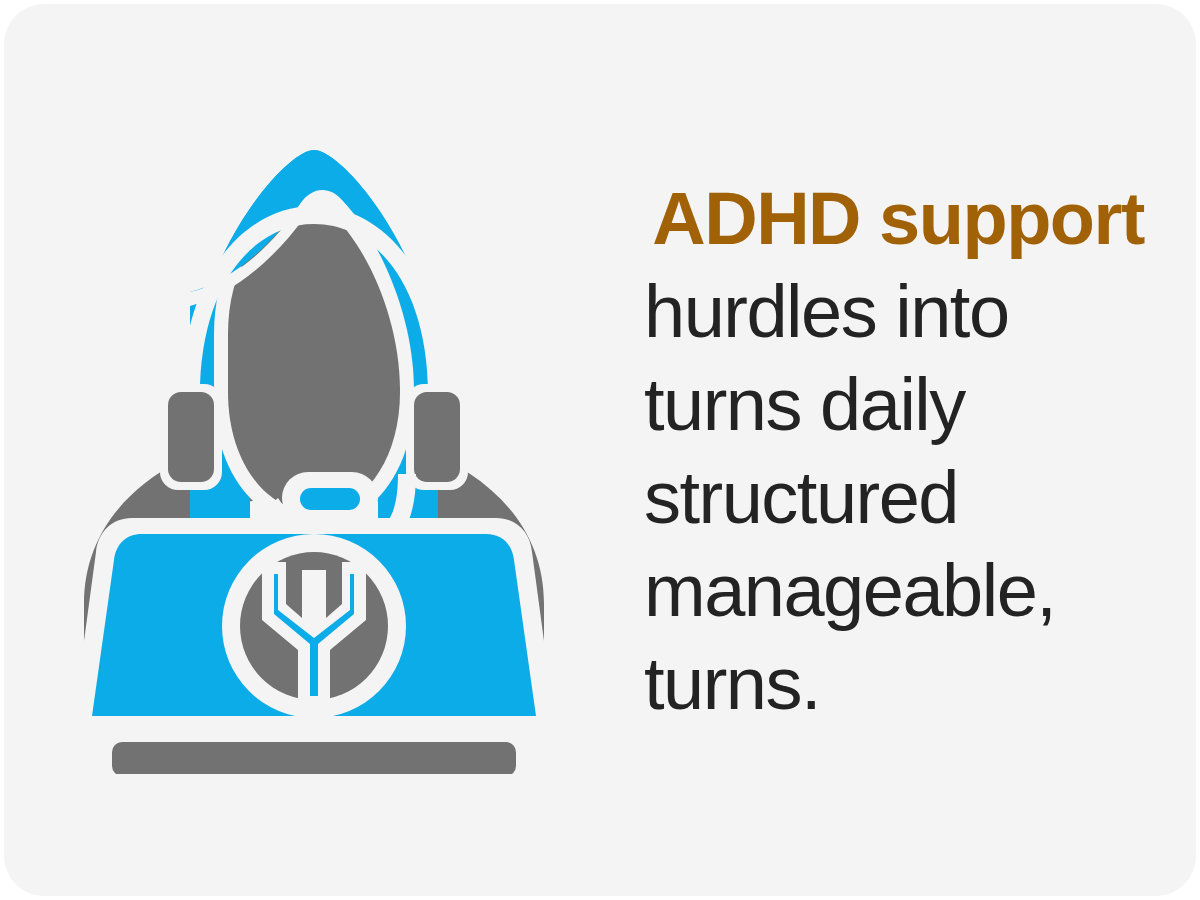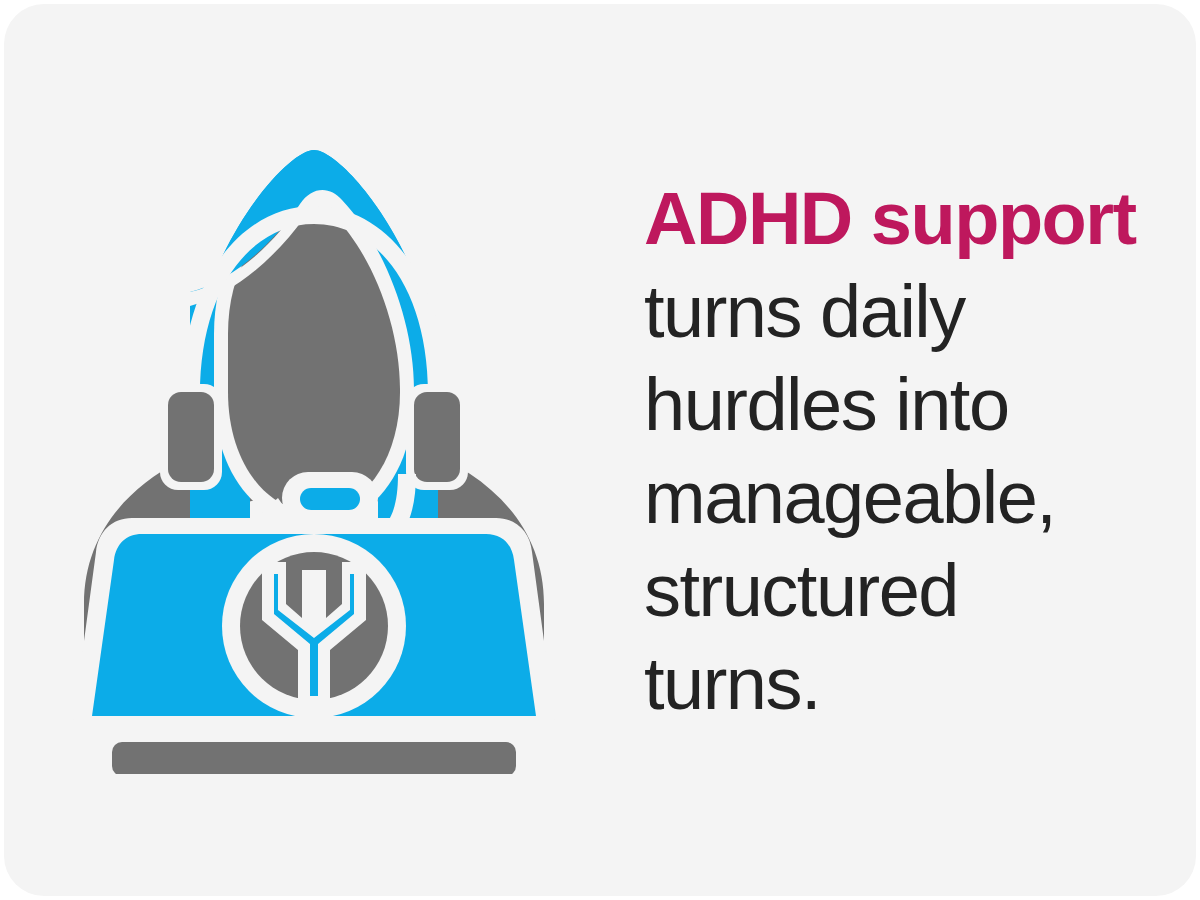--- a/index.html
+++ b/index.html
@@ -50,22 +50,23 @@
     left: 640px;
     top: 168px;
     width: 500px;
   }
   .headline {
     margin: 0;
     font-size: 74px;
     line-height: 93px;
     font-weight: 700;
     letter-spacing: -1.5px;
-    color: #be185d;
+    color: #a16207;
     white-space: nowrap;
+    text-align: right;
   }
   .body-line {
     margin: 0;
     font-size: 74px;
     line-height: 93px;
     font-weight: 400;
     letter-spacing: -1.5px;
     color: #232323;
     white-space: nowrap;
   }
@@ -161,21 +162,21 @@
                  L 222 428 L 222 470 L 238 484 L 238 436 L 262 436 L 262 484 L 278 470 L 278 428 L 302 428
                  L 302 486 L 266 516 L 266 574 L 234 574 L 234 516 L 198 486 Z" fill="#f4f4f4"></path>
         <path d="M210 440 L210 480 L246 510 L246 562 L254 562 L254 510 L290 480 L290 440 L286 440 L286 476 L250 504 L214 476 L214 440 Z" fill="#0cace8"></path>
 
         <rect x="48" y="608" width="404" height="34" rx="10" fill="#727272"></rect>
       </svg>
     </div>
 
     <div class="text-pane">
       <p class="headline">ADHD support</p>
+      <p class="body-line">hurdles into</p>
       <p class="body-line">turns daily</p>
-      <p class="body-line">hurdles into</p>
+      <p class="body-line">structured</p>
       <p class="body-line">manageable,</p>
-      <p class="body-line">structured</p>
       <p class="body-line">turns.</p>
     </div>
 
   </div>
 </div>
 
 </body></html>

